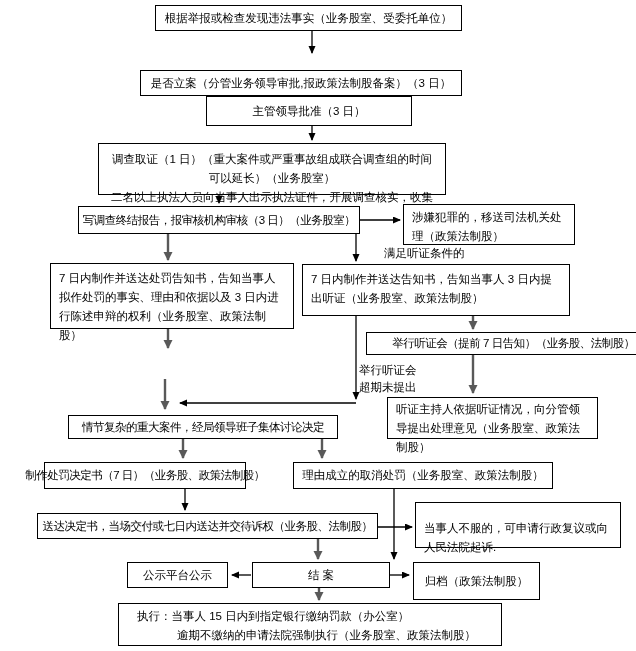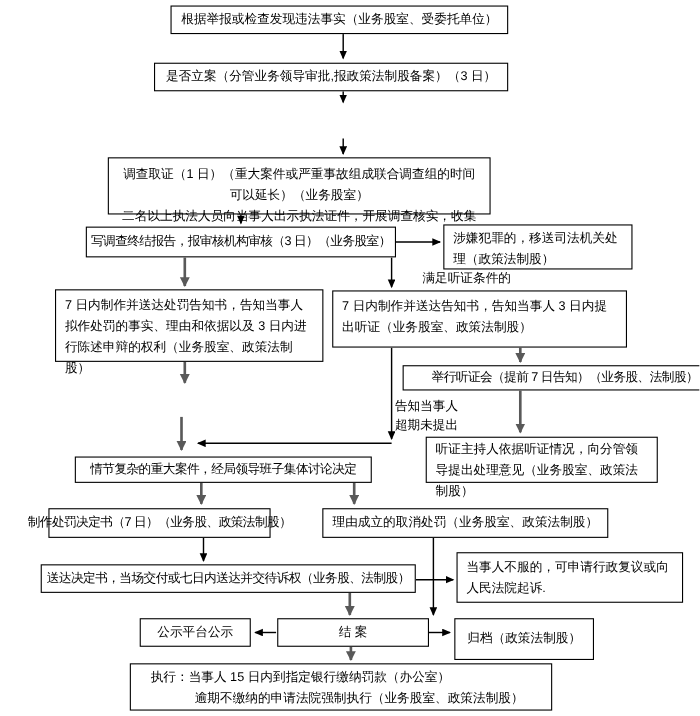--- a/index.html
+++ b/index.html
@@ -87,24 +87,27 @@
     <line x1="318" y1="539" x2="318" y2="559" stroke="#595959" stroke-width="2.4" marker-end="url(#mg)"></line>
     <line x1="251" y1="575" x2="232" y2="575" stroke="#000" stroke-width="1.3" marker-end="url(#mb)"></line>
     <line x1="390" y1="575" x2="409" y2="575" stroke="#000" stroke-width="1.3" marker-end="url(#mb)"></line>
     <line x1="319" y1="588" x2="319" y2="600" stroke="#595959" stroke-width="2.4" marker-end="url(#mg)"></line>
   </svg>
 
   <div class="node center" style="left:155px;top:5px;width:307px;height:26px;">
     <span>根据举报或检查发现违法事实（业务股室、受委托单位）</span>
   </div>
 
-  <div class="node center" style="left:140px;top:57px;width:322px;height:26px;">
+  <div class="node center" style="left:140px;top:70px;width:322px;height:26px;">
     <span>是否立案（分管业务领导审批,报政策法制股备案）（3 日）</span>
   </div>
 
+  <div class="node center" style="left:206px;top:96px;width:206px;height:30px;">
+    <span>主管领导批准（3 日）</span>
+  </div>
 
   <div class="node block mid" style="left:98px;top:143px;width:348px;height:52px;padding-top:6px;">
     <div>调查取证（1 日）（重大案件或严重事故组成联合调查组的时间可以延长）（业务股室）</div>
     <div>二名以上执法人员向当事人出示执法证件，开展调查核实，收集证据</div>
   </div>
 
   <div class="node center tight" style="left:78px;top:206px;width:282px;height:28px;">
     <span>写调查终结报告，报审核机构审核（3 日）（业务股室）</span>
   </div>
 
@@ -138,21 +141,21 @@
   </div>
 
   <div class="node center" style="left:293px;top:462px;width:260px;height:27px;">
     <span>理由成立的取消处罚（业务股室、政策法制股）</span>
   </div>
 
   <div class="node center tight" style="left:37px;top:513px;width:341px;height:26px;">
     <span>送达决定书，当场交付或七日内送达并交待诉权（业务股、法制股）</span>
   </div>
 
-  <div class="node block" style="left:415px;top:502px;width:206px;height:46px;padding-top:4px;">
+  <div class="node block" style="left:415px;top:502px;width:206px;height:46px;padding-top:16px;">
     <span>当事人不服的，可申请行政复议或向人民法院起诉.</span>
   </div>
 
   <div class="node center" style="left:127px;top:562px;width:101px;height:26px;">
     <span>公示平台公示</span>
   </div>
 
   <div class="node center" style="left:252px;top:562px;width:138px;height:26px;">
     <span>结  案</span>
   </div>
@@ -160,16 +163,16 @@
   <div class="node center" style="left:413px;top:562px;width:127px;height:38px;">
     <span>归档（政策法制股）</span>
   </div>
 
   <div class="node block" style="left:118px;top:603px;width:384px;height:43px;padding-left:18px;">
     <div>执行：当事人 15 日内到指定银行缴纳罚款（办公室）</div>
     <div class="indent2">逾期不缴纳的申请法院强制执行（业务股室、政策法制股）</div>
   </div>
 
   <div class="flabel" style="left:384px;top:246px;">满足听证条件的</div>
-  <div class="flabel" style="left:359px;top:363px;">告知当事人</div>
+  <div class="flabel" style="left:359px;top:363px;">举行听证会</div>
   <div class="flabel" style="left:359px;top:380px;">超期未提出</div>
 
 </div>
 
 </body></html>

